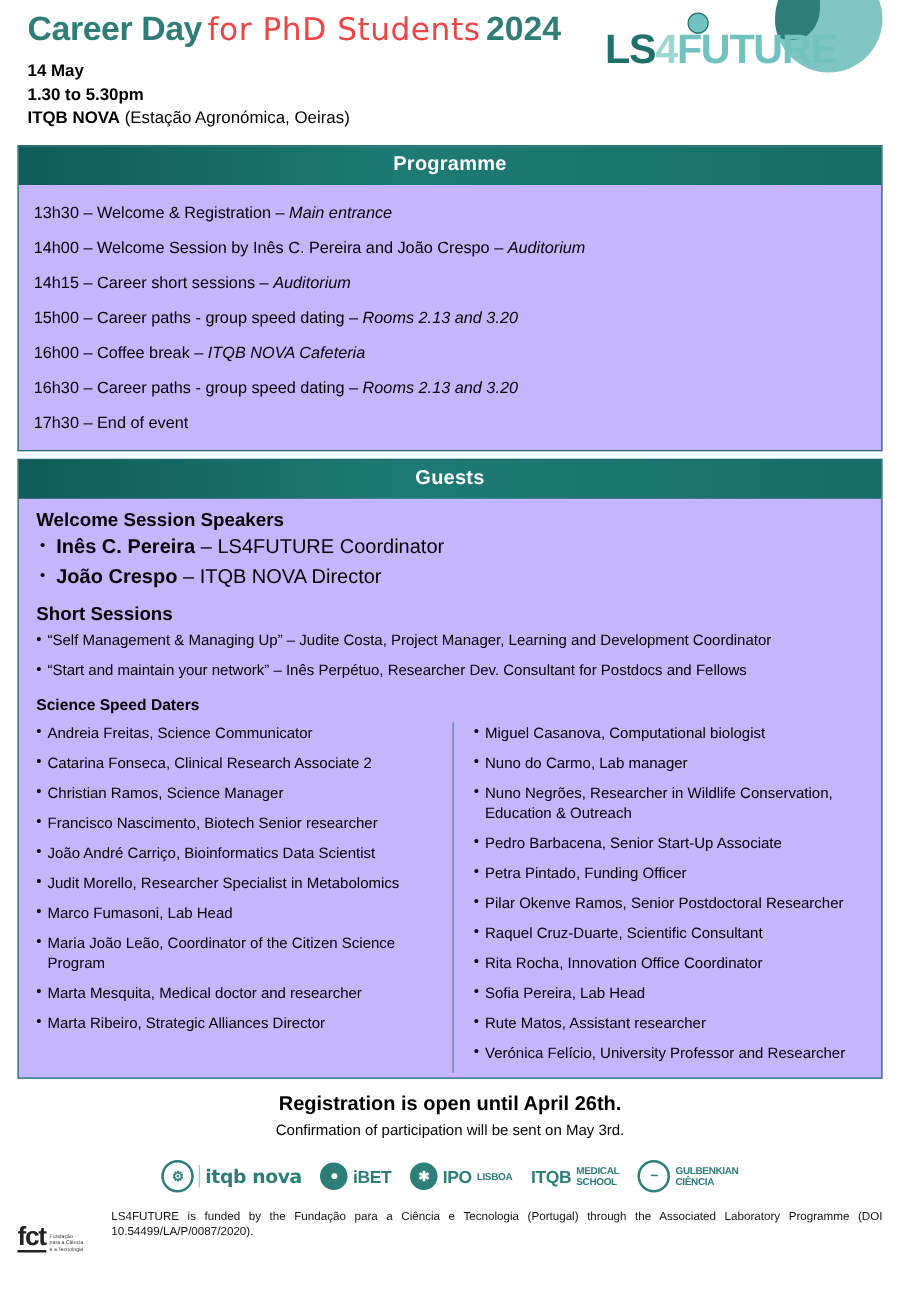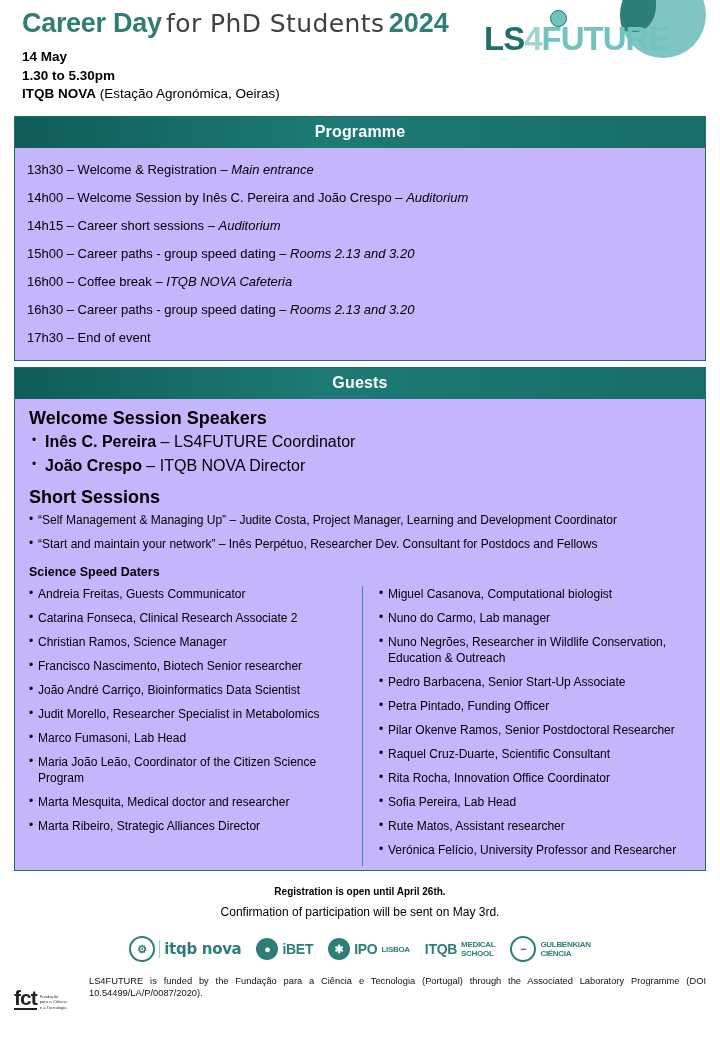--- a/index.html
+++ b/index.html
@@ -31,21 +31,21 @@
   }
   .t-bold {
     font-size: 27px;
     font-weight: bold;
     color: #2f7d76;
     letter-spacing: -0.3px;
   }
   .t-script {
     font-size: 25px;
     font-style: normal;
-    color: #404040;
+    color: #ef4444;
     font-family: "DejaVu Sans", sans-serif;
     letter-spacing: 0.4px;
   }
   .t-year {
     font-size: 27px;
     font-weight: bold;
     color: #2f7d76;
   }
 
   .eventinfo {
@@ -140,21 +140,21 @@
     font-size: 13px;
     line-height: 16px;
     padding: 6px 0 6px 2px;
     white-space: nowrap;
   }
   .prog-row .ital { font-style: italic; }
 
   
   .guests-body { padding: 9px 10px 4px 14px; }
   .g-h {
-    font-size: 18px;
+    font-size: 15px;
     font-weight: bold;
     margin: 0 0 5px 0;
   }
   .g-h.spaced { margin-top: 14px; }
   .g-li {
     font-size: 16px;
     line-height: 15px;
     margin: 0 0 9px 0;
     padding-left: 16px;
     position: relative;
@@ -212,21 +212,21 @@
     content: "\2022";
     position: absolute;
     left: 0;
     top: -1px;
   }
 
   
   .reg {
     text-align: center;
     margin-top: 13px;
-    font-size: 10px;
+    font-size: 16px;
     font-weight: bold;
     line-height: 16px;
   }
   .reg2 {
     text-align: center;
     margin-top: 4px;
     font-size: 12px;
     line-height: 16px;
   }
 
@@ -340,21 +340,21 @@
     <div class="g-li"><span class="nm">Inês C. Pereira</span><span> – LS4FUTURE  Coordinator</span></div>
     <div class="g-li"><span class="nm">João Crespo</span><span> – ITQB NOVA Director</span></div>
 
     <div class="g-h spaced">Short Sessions</div>
     <div class="ss-li">“Self Management  &amp; Managing Up” – Judite Costa, Project Manager,  Learning and Development  Coordinator</div>
     <div class="ss-li">“Start and maintain your network” – Inês Perpétuo, Researcher  Dev.  Consultant for Postdocs and Fellows</div>
 
     <div class="sd-title">Science Speed Daters</div>
     <div class="sd-cols">
       <div class="sd-col left">
-        <div class="sd-li">Andreia Freitas, Guests Communicator</div>
+        <div class="sd-li">Andreia Freitas, Science Communicator</div>
         <div class="sd-li">Catarina  Fonseca, Clinical Research Associate 2</div>
         <div class="sd-li">Christian Ramos,  Science Manager</div>
         <div class="sd-li">Francisco Nascimento, Biotech Senior researcher</div>
         <div class="sd-li">João André Carriço, Bioinformatics Data Scientist</div>
         <div class="sd-li">Judit Morello, Researcher  Specialist in Metabolomics</div>
         <div class="sd-li">Marco Fumasoni, Lab Head</div>
         <div class="sd-li">Maria João Leão, Coordinator  of the Citizen Science Program</div>
         <div class="sd-li">Marta Mesquita, Medical doctor and researcher</div>
         <div class="sd-li">Marta Ribeiro, Strategic Alliances Director</div>
       </div>

